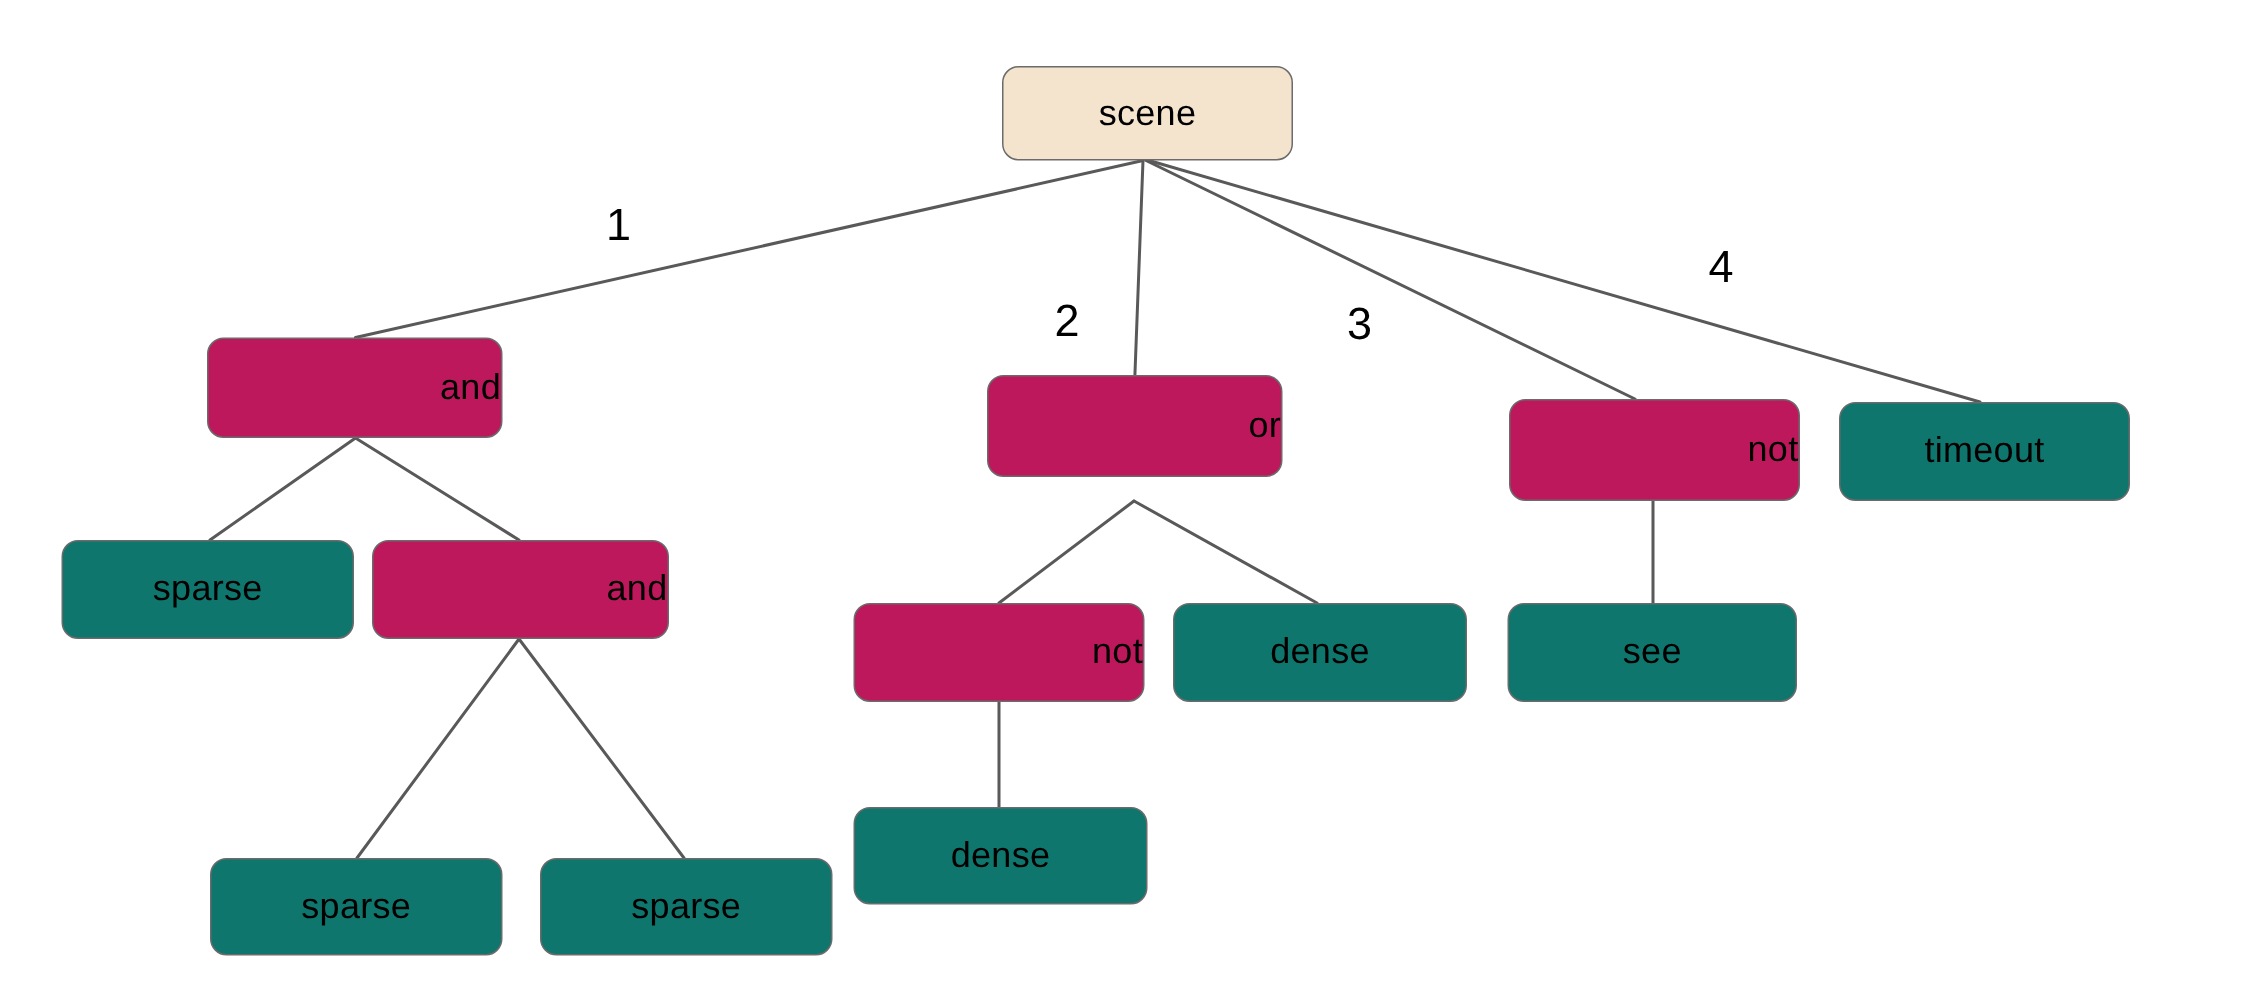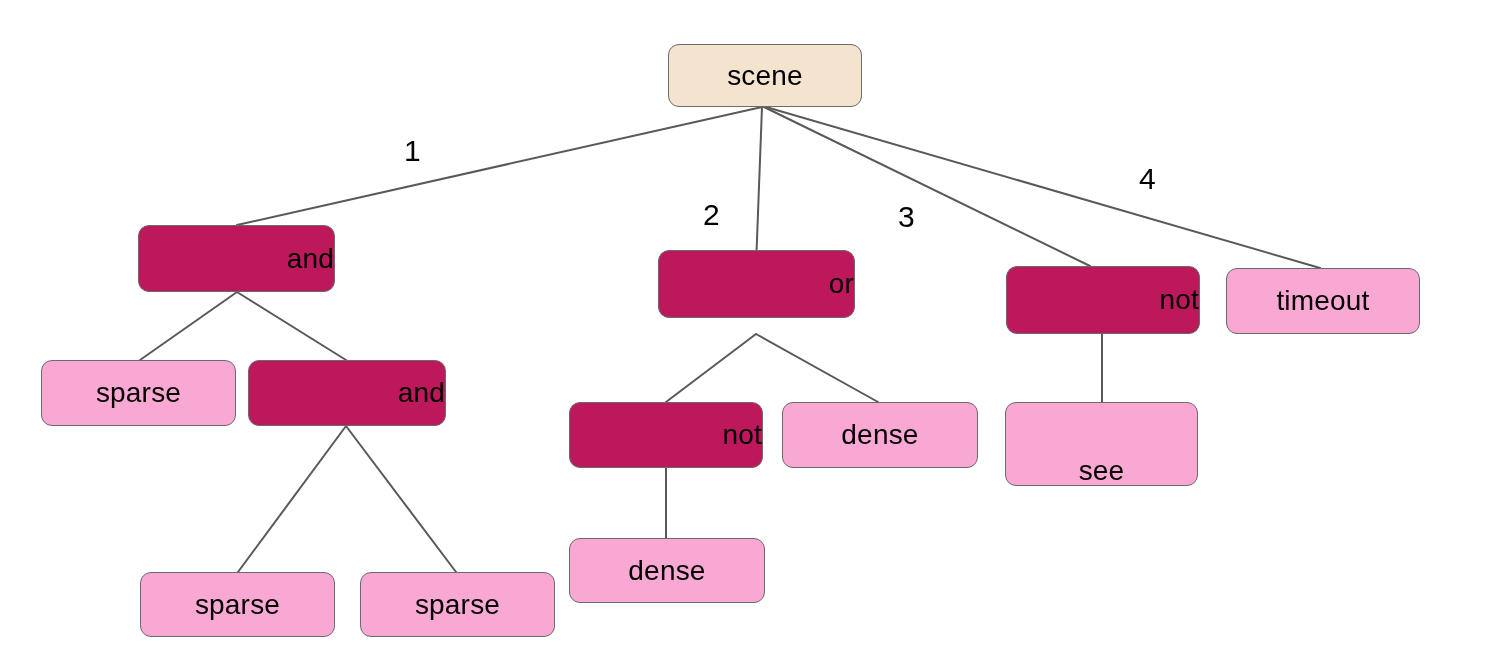--- a/index.html
+++ b/index.html
@@ -24,28 +24,28 @@
   }
   .node {
     position: absolute;
     box-sizing: border-box;
     border: 1.6px solid #6b6b6b;
     border-radius: 11px;
     display: flex;
     align-items: center;
     justify-content: center;
     color: #000000;
-    font-size: 28px;
+    font-size: 24px;
     line-height: 1;
     letter-spacing: 0.2px;
     white-space: nowrap;
   }
   .node.root   { background: #f4e3cd; }
   .node.op     { background: #be185d; justify-content: flex-end; }
-  .node.leaf   { background: #f9a8d4; }
+  .node.leaf   { background: #0f766e; }
   .edge-label {
     position: absolute;
     color: #000000;
     font-size: 30px;
     line-height: 1;
     white-space: nowrap;
   }
 </style>
 </head>
 <body>
@@ -86,21 +86,21 @@
       </div>
       <div class="node op" style="left: 248px; top: 360px; width: 198px; height: 66px;">
         <span>and</span>
       </div>
       <div class="node op" style="left: 569px; top: 402px; width: 194px; height: 66px;">
         <span>not</span>
       </div>
       <div class="node leaf" style="left: 782px; top: 402px; width: 196px; height: 66px;">
         <span>dense</span>
       </div>
-      <div class="node leaf" style="left: 1005px; top: 402px; width: 193px; height: 84px; align-items: flex-end;">
+      <div class="node leaf" style="left: 1005px; top: 402px; width: 193px; height: 66px;">
         <span>see</span>
       </div>
       <div class="node leaf" style="left: 569px; top: 538px; width: 196px; height: 65px;">
         <span>dense</span>
       </div>
       <div class="node leaf" style="left: 140px; top: 572px; width: 195px; height: 65px;">
         <span>sparse</span>
       </div>
       <div class="node leaf" style="left: 360px; top: 572px; width: 195px; height: 65px;">
         <span>sparse</span>

